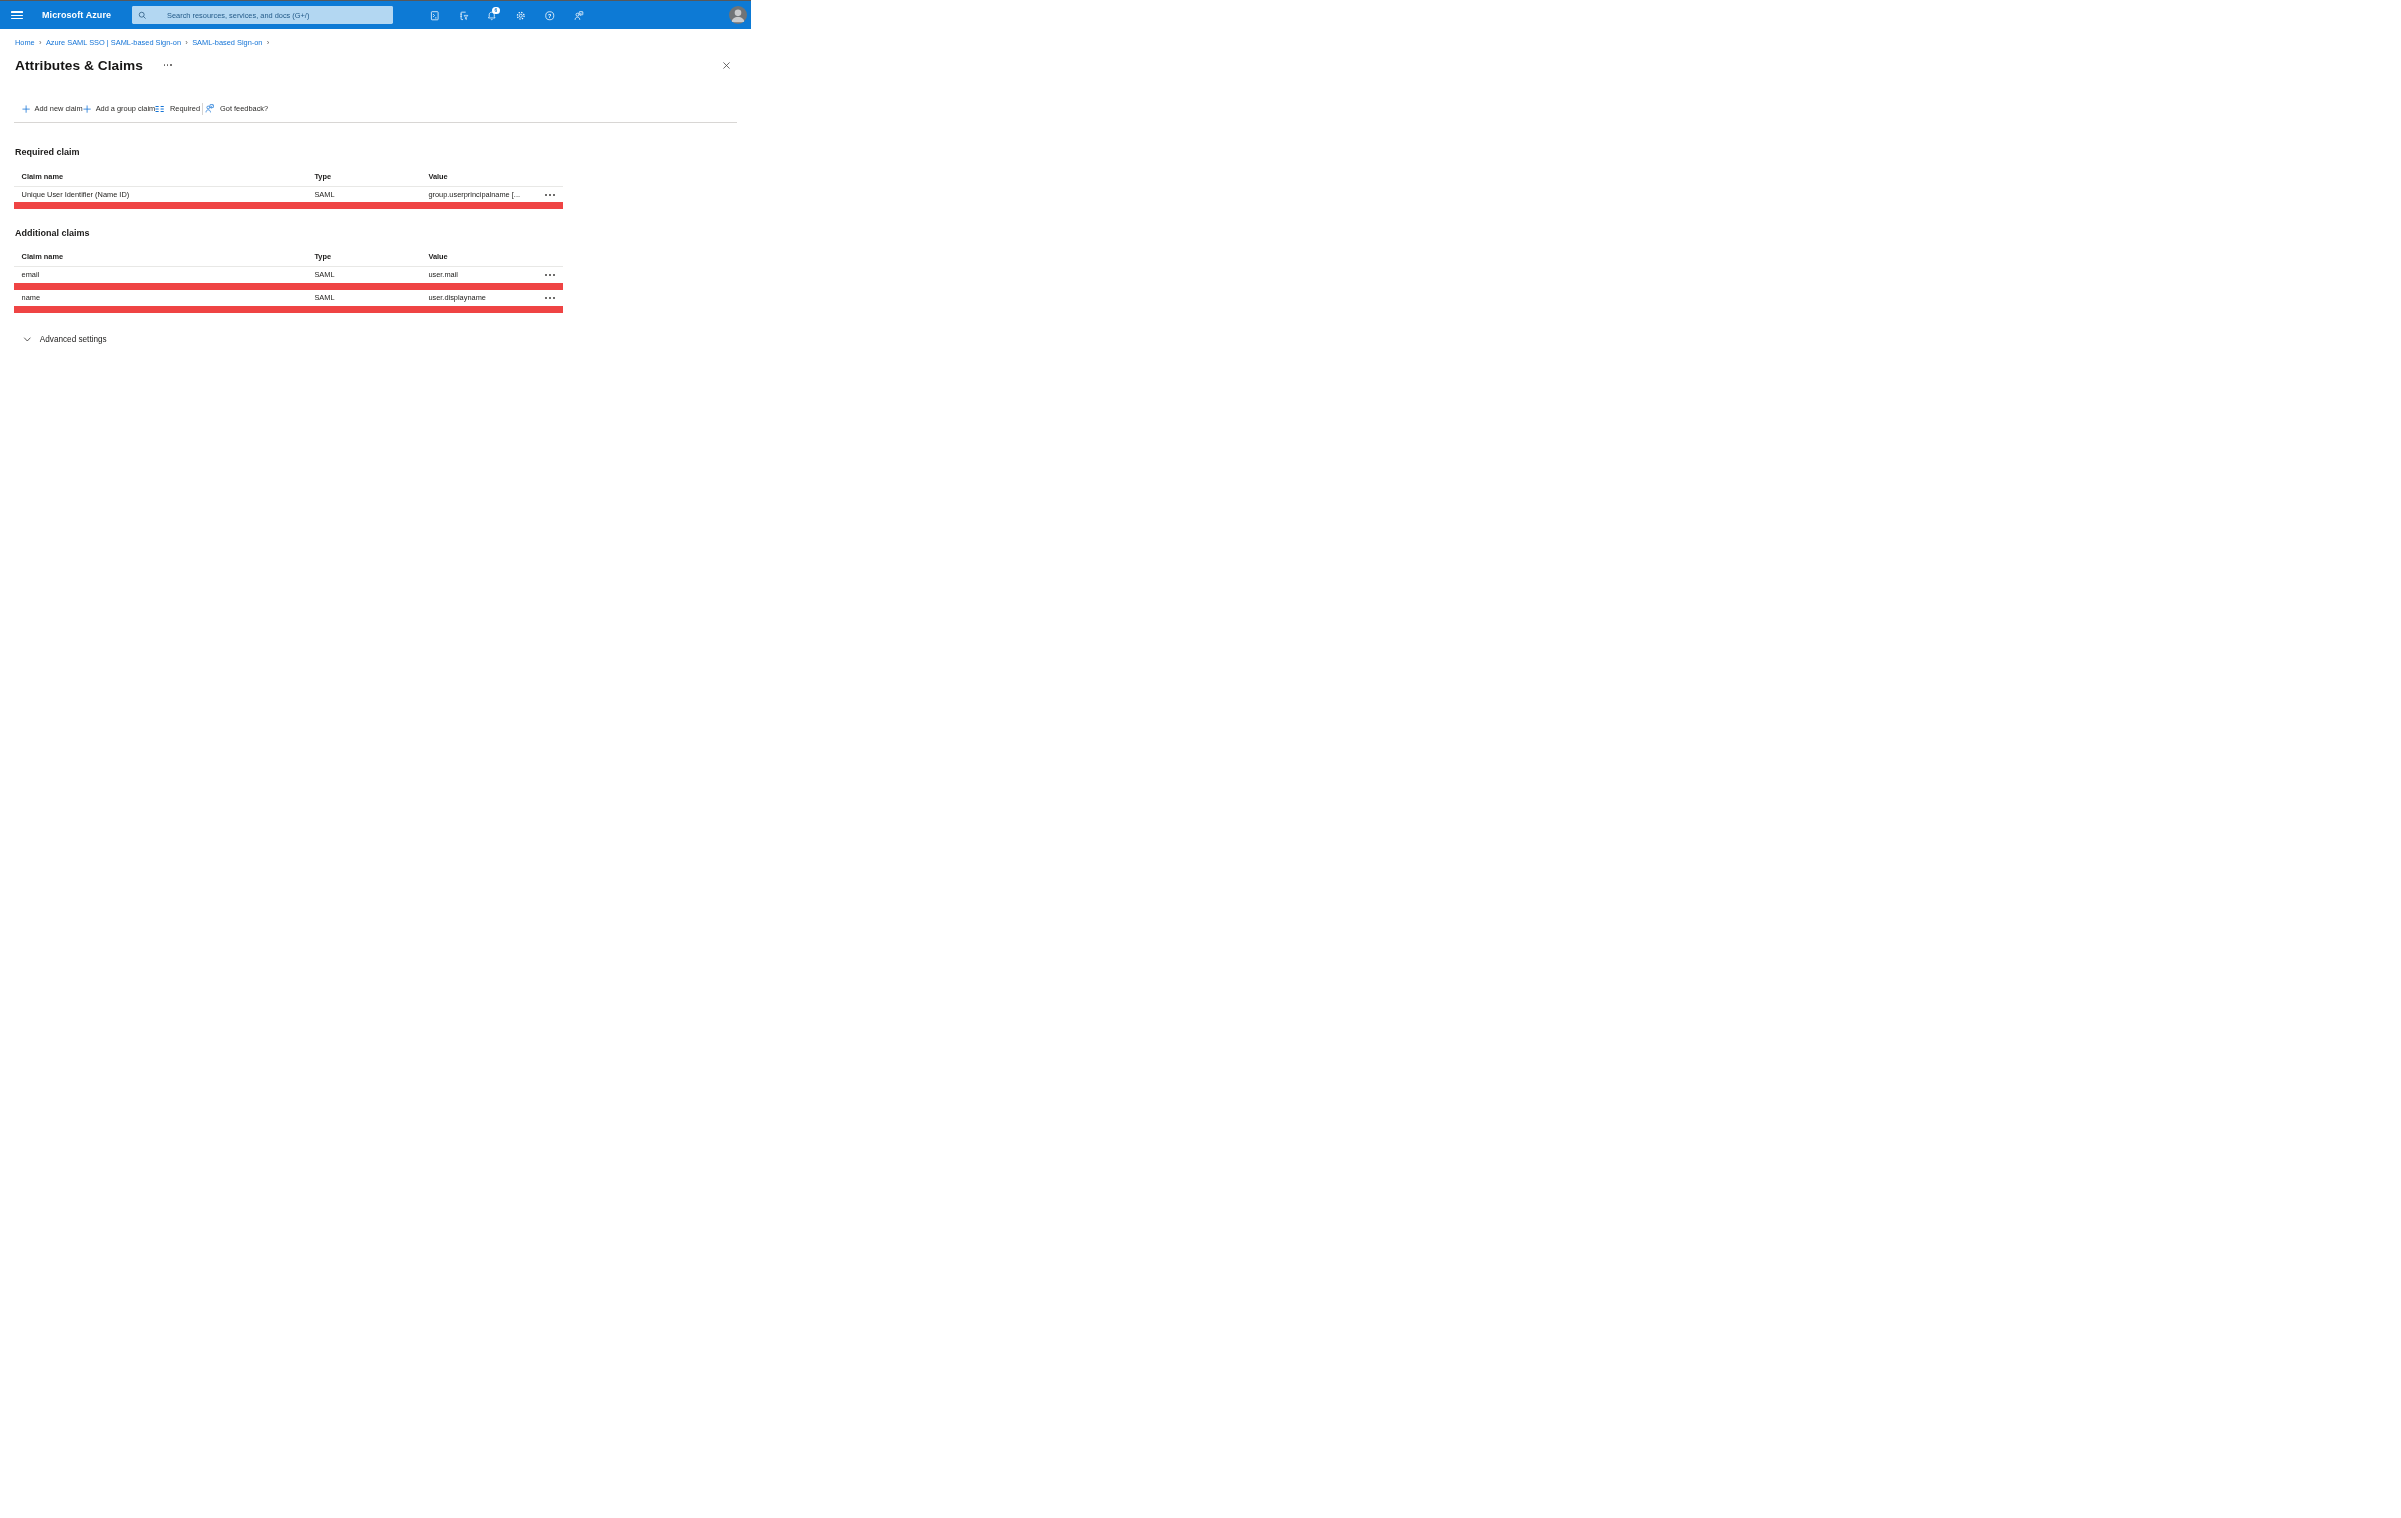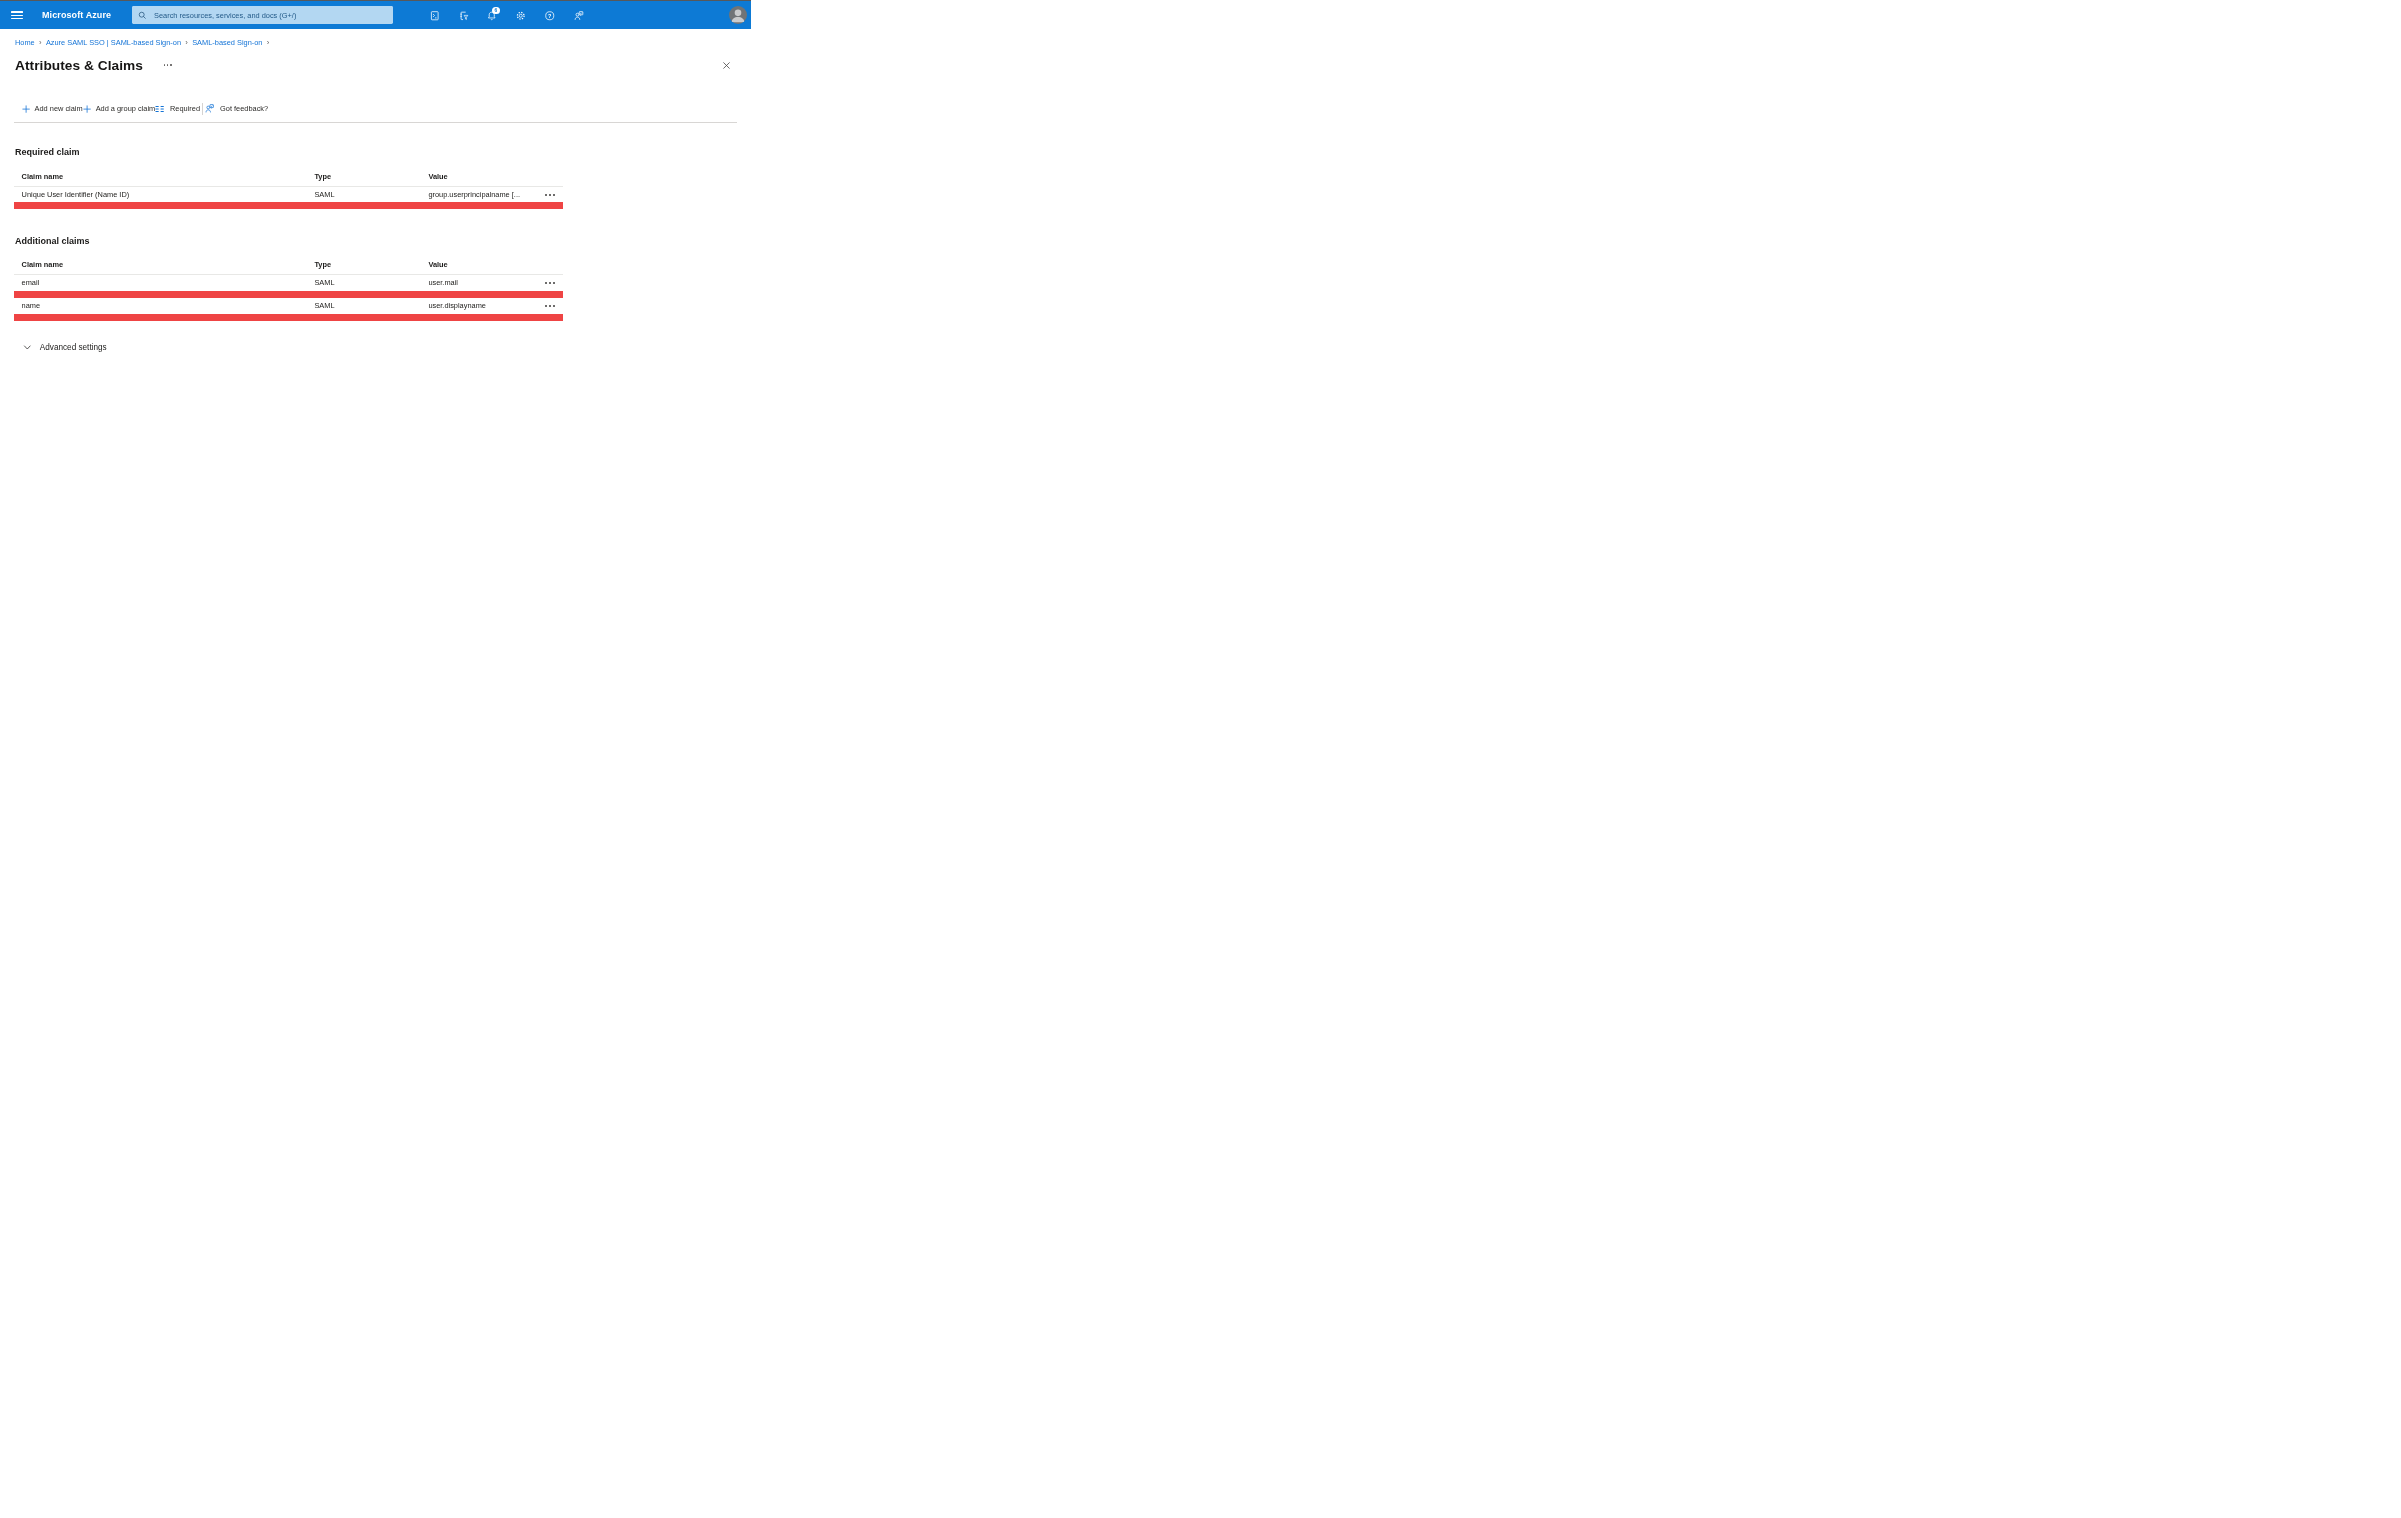--- a/index.html
+++ b/index.html
@@ -13,21 +13,21 @@
   
   .top-strip { height:1.4px; background:#57585a; }
   .topbar {
     height:28px; background:#0d7ad5; display:flex; align-items:center; color:#fff;
   }
   .hamburger { margin-left:11px; width:12px; display:flex; flex-direction:column; gap:2.2px; cursor:pointer; }
   .hamburger i { display:block; height:1.2px; background:#fff; border-radius:0.5px; }
   .brand { margin-left:19px; font-size:9px; font-weight:700; letter-spacing:0.1px; white-space:nowrap; cursor:pointer; }
   .search {
     margin-left:20.7px; width:261px; height:18px; background:#b3d7f2; border-radius:1.4px;
-    display:flex; align-items:center; padding-left:6.2px; gap:7px;
+    display:flex; align-items:center; padding-left:6.2px; gap:20px;
   }
   .search svg { flex:0 0 auto; }
   .search input {
     flex:1; background:transparent; border:none; outline:none;
     font-family:"Liberation Sans", sans-serif; font-size:7.4px; color:#235a88;
   }
   .search input::placeholder { color:#235a88; opacity:1; }
 
   .tb-icons { display:flex; margin-left:auto; gap:17.3px; align-items:center; }
   .tb-icon { width:11.5px; height:11.5px; position:relative; color:#fff; cursor:pointer; }
@@ -58,21 +58,21 @@
 
   
   .toolbar { margin-top:28px; padding-left:21.6px; height:12.5px; display:flex; align-items:center; gap:0; }
   .cmd { display:flex; align-items:center; gap:4.8px; font-size:7.4px; color:#2b2a28; cursor:pointer; white-space:nowrap; }
   .cmd svg { flex:0 0 auto; }
   .vdiv { width:0.5px; height:12.5px; background:#d5d3d1; margin:0 1.9px; }
   .toolbar-rule { margin:7.2px 14.4px 0 14.4px; border-bottom:0.5px solid #d8d6d4; }
 
   
   .section-h { margin:23px 0 0 15px; font-size:9px; line-height:12.5px; font-weight:700; color:#1c1b1a; }
-  .section-h.additional { margin-top:26px; }
+  .section-h.additional { margin-top:18px; }
 
   .claims-table { margin:8.6px 0 0 14.4px; width:549px; }
   .claims-table.second { margin-top:6.7px; }
   .t-head, .t-row {
     display:grid; grid-template-columns:300px 114px 108px 27px; align-items:center;
   }
   .t-head { height:20px; font-size:7.4px; font-weight:700; color:#1d1c1b; border-bottom:0.5px solid #e8e8e6; }
   .t-row { height:22px; font-size:7.4px; color:#242321; border-bottom:7px solid #ef4444; cursor:pointer; }
   .claims-table.second .t-row { height:23px; }
   .c-name { padding-left:7.2px; }

